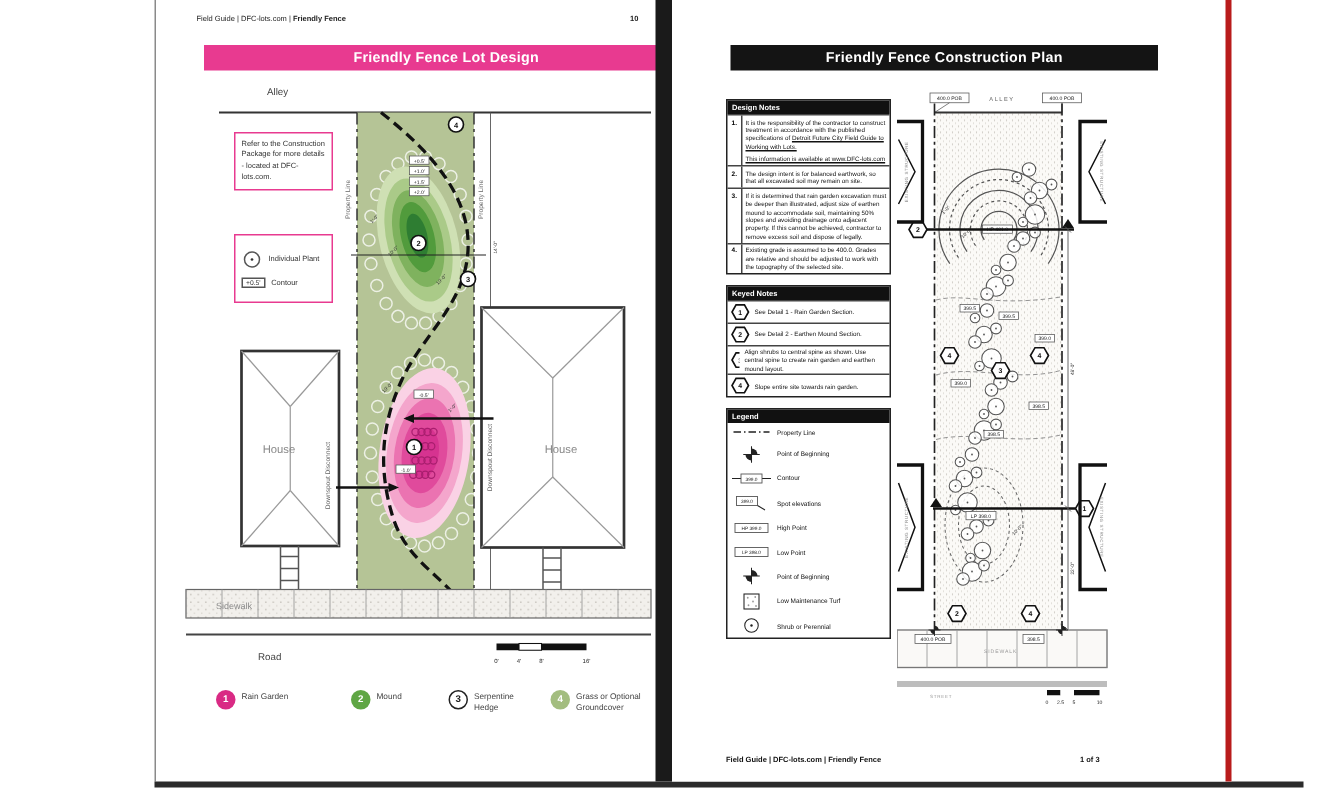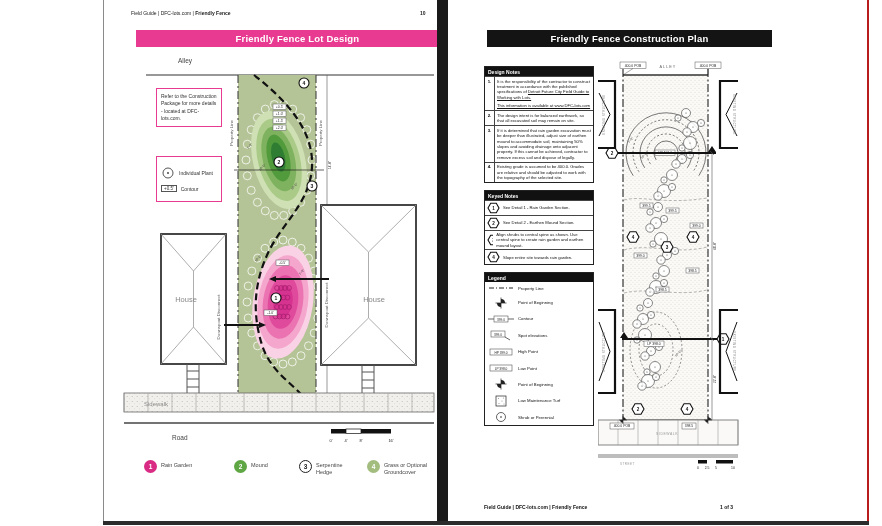--- a/index.html
+++ b/index.html
@@ -1,19 +1,19 @@
 <!DOCTYPE html>
 <html><head>
 <meta charset="utf-8">
 <style>
 *{margin:0;padding:0;box-sizing:border-box}
 html,body{width:882px;height:526px;background:#fff;font-family:"Liberation Sans",sans-serif;position:relative;overflow:hidden}
 .page{position:absolute;top:0;background:#fff}
 #pageL{left:103px;width:334px;height:521px;border-left:1.5px solid #8a8a8a}
-#pageR{left:448px;width:421px;height:521px;border-right:2px solid #b91c1c}
+#pageR{left:448px;width:373px;height:521px;border-right:4px solid #b91c1c}
 #gutter{position:absolute;left:437px;top:0;width:11px;height:521px;background:#1a1a1a}
 #bottombar{position:absolute;left:103px;top:521px;width:766px;height:4px;background:#2b2b2b}
 .hdr{position:absolute;font-size:5px;color:#222;white-space:nowrap}
 .hdr b{font-weight:bold}
 .banner{position:absolute;color:#fff;font-weight:bold;font-size:9.5px;display:flex;align-items:center;justify-content:center;letter-spacing:.2px}
 #bannerL{left:32px;top:30px;width:323px;height:17px;background:#e83a90}
 #bannerR{left:39px;top:30px;width:285px;height:17px;background:#141414}
 svg text{font-family:"Liberation Sans",sans-serif}
 
 #svgL{position:absolute;left:12px;top:55px}

